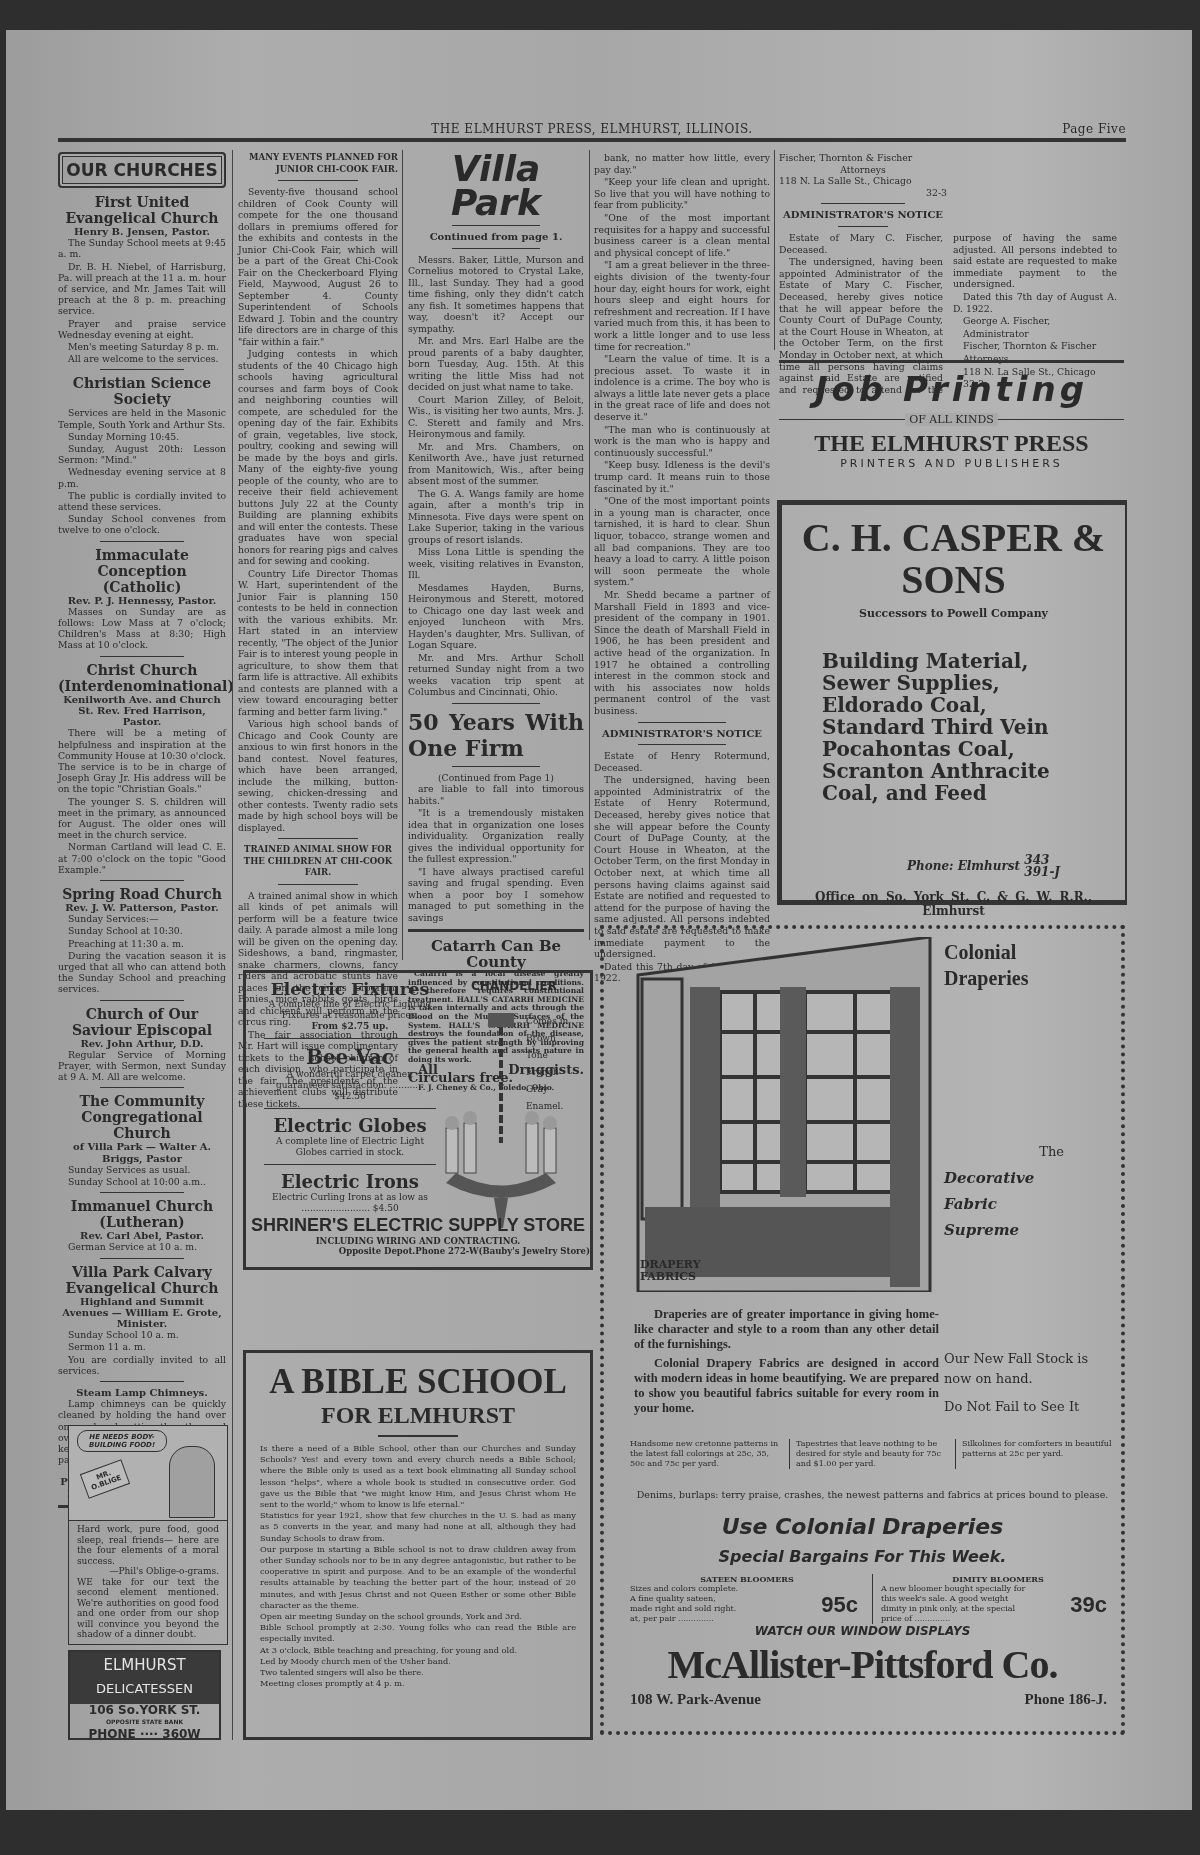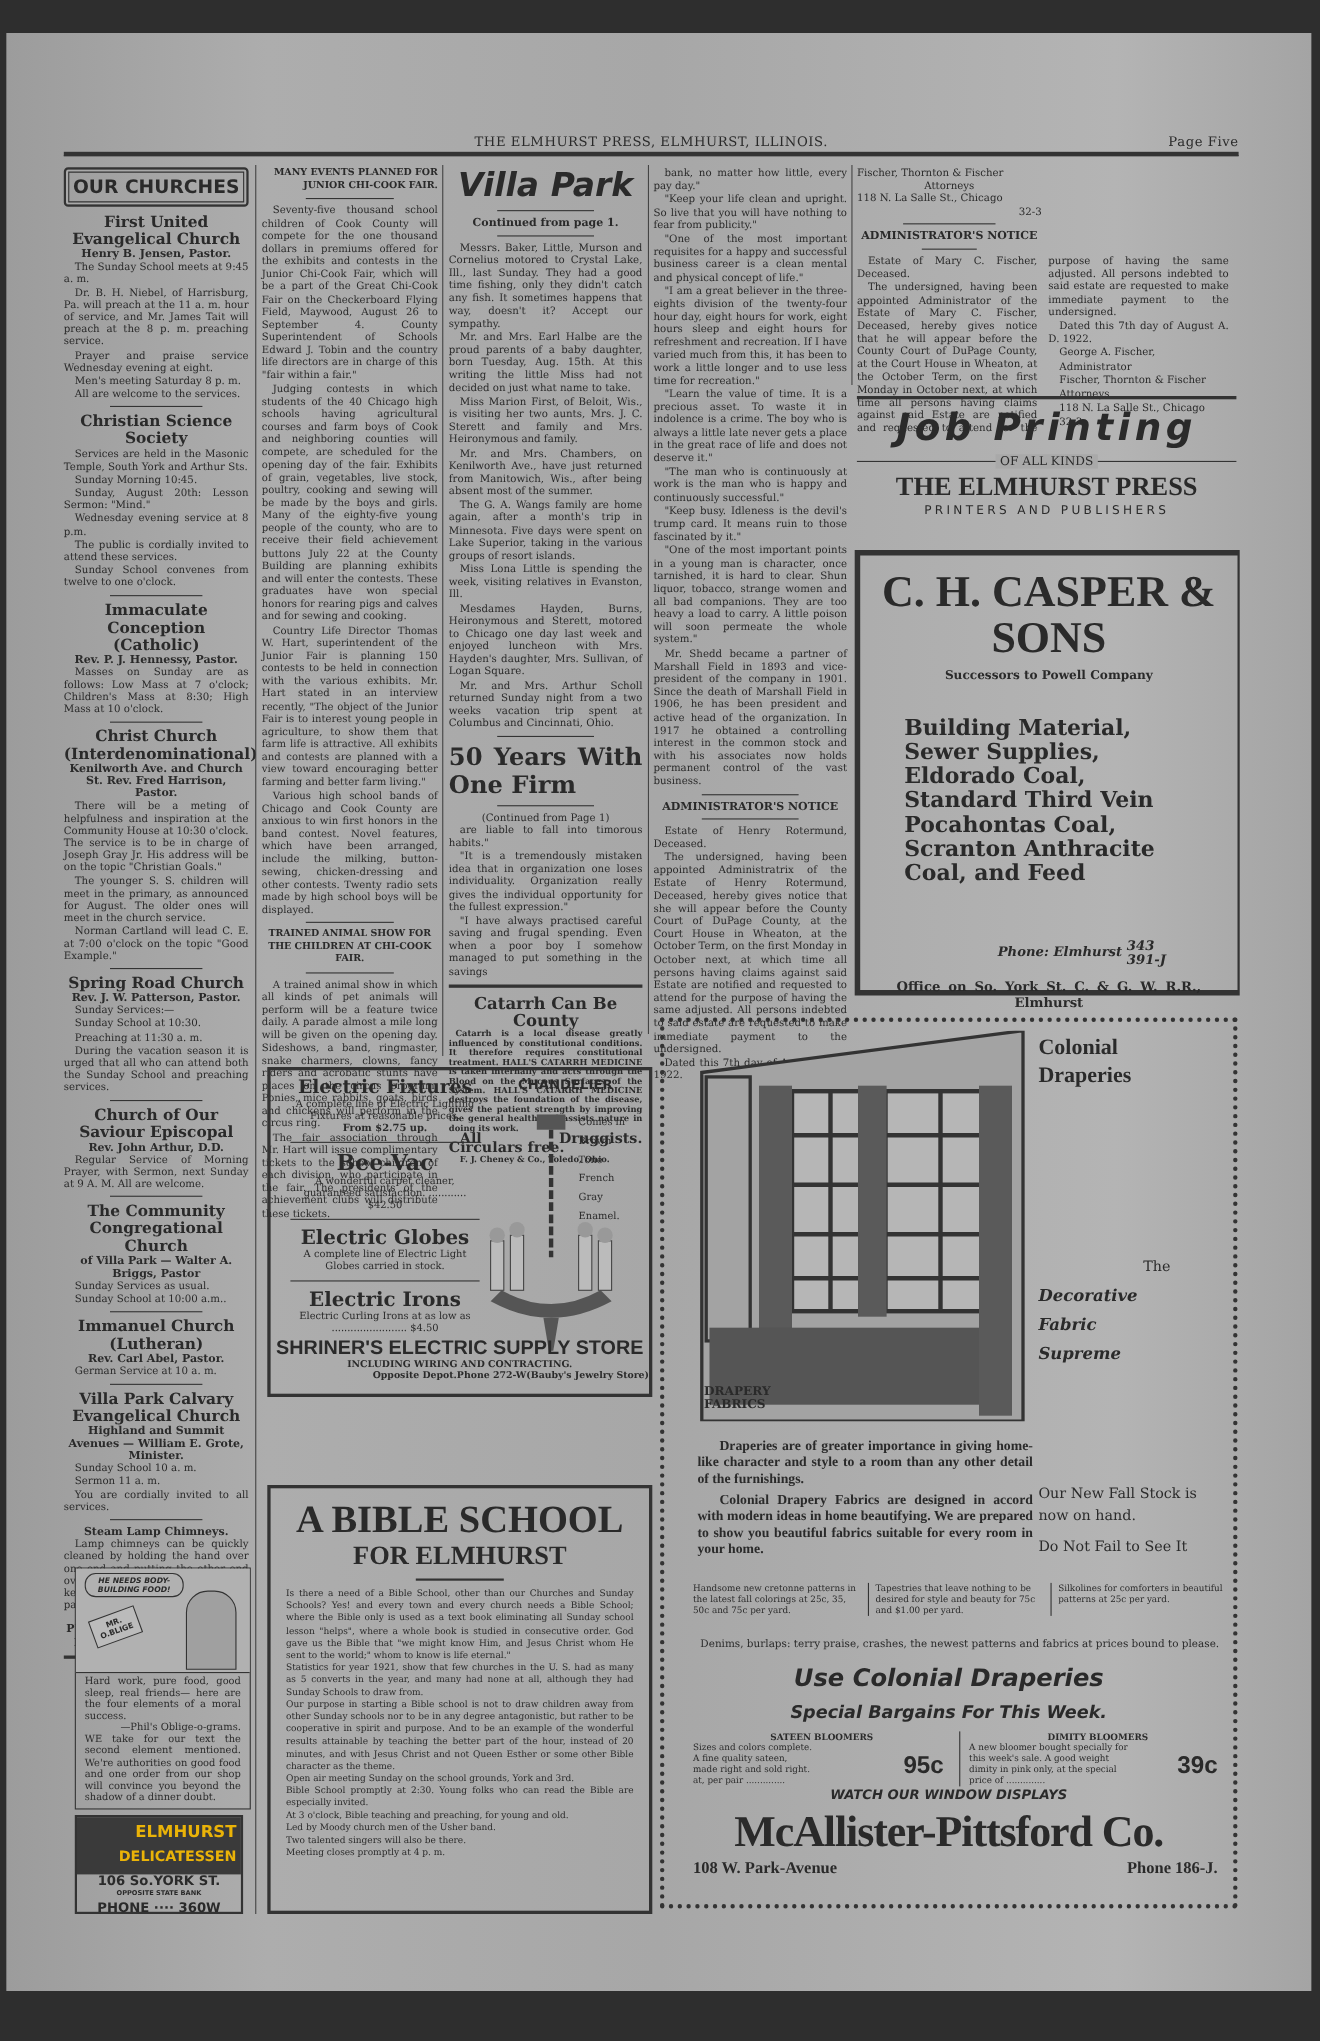--- a/index.html
+++ b/index.html
@@ -100,21 +100,21 @@
   <div style="position:absolute;left:14px;top:40px;width:44px;height:26px;border:1px solid #333;transform:rotate(-20deg);font:bold 7px 'DejaVu Sans',sans-serif;text-align:center;padding-top:4px;background:#bbb">MR. O.BLIGE</div>
   <div style="position:absolute;left:100px;top:20px;width:46px;height:72px;border:1px solid #333;border-radius:20px 20px 0 0;background:#a0a0a0"></div>
  </div>
  <div style="padding:3px 8px;text-align:justify">
   <p>Hard work, pure food, good sleep, real friends— here are the four elements of a moral success.</p>
   <p style="text-align:right">—Phil's Oblige-o-grams.</p>
   <p>WE take for our text the second element mentioned. We're authorities on good food and one order from our shop will convince you beyond the shadow of a dinner doubt.</p>
  </div>
 </div>
 <div style="position:absolute;left:62px;top:1620px;width:153px;height:90px;border:2px solid #333;font-family:'DejaVu Sans',sans-serif">
- <div style="background:#3a3a3a;color:#eab308;height:52px;text-align:right;padding:2px 4px;font-weight:bold;font-size:15px;line-height:23px">
+ <div style="background:#3a3a3a;color:#e5e5e5;height:52px;text-align:center;padding:2px 4px;font-weight:normal;font-size:15px;line-height:23px">
   <div>ELMHURST</div>
   <div style="font-size:13px">DELICATESSEN</div>
  </div>
  <div style="text-align:center;font-weight:bold;font-size:12px;line-height:12px">
   <div>106 So.YORK ST.</div>
   <div style="font-size:6px">OPPOSITE STATE BANK</div>
   <div>PHONE ···· 360W</div>
  </div>
 </div>
 
@@ -134,28 +134,28 @@
  <div class="sep"></div>
  <div id="fairbody2">
         <p>A trained animal show in which all kinds of pet animals will perform will be a feature twice daily. A parade almost a mile long will be given on the opening day. Sideshows, a band, ringmaster, snake charmers, clowns, fancy riders and acrobatic stunts have places on the circus program. Ponies, mice rabbits, goats, birds and chickens will perform in the circus ring.</p>
         <p>The fair association through Mr. Hart will issue complimentary tickets to the school children of each division, who participate in the fair. The presidents of the achievement clubs will distribute these tickets.</p>
       </div>
 </div>
 
 <div class="vr" style="left:396px;top:120px;height:810px"></div>
 
 <div class="col" style="left:402px;top:122px;width:176px;font-size:9.3px;line-height:11.5px">
- <div class="big ital" style="font-size:30px;line-height:34px;font-family:'DejaVu Sans',sans-serif">Villa Park</div>
+ <div class="big ital" style="font-size:36px;line-height:34px;font-family:'DejaVu Sans',sans-serif">Villa Park</div>
  <div class="sep"></div>
  <div class="sub">Continued from page 1.</div>
  <div class="sep"></div>
  <div id="villabody">
         <p>Messrs. Baker, Little, Murson and Cornelius motored to Crystal Lake, Ill., last Sunday. They had a good time fishing, only they didn't catch any fish. It sometimes happens that way, doesn't it? Accept our sympathy.</p>
         <p>Mr. and Mrs. Earl Halbe are the proud parents of a baby daughter, born Tuesday, Aug. 15th. At this writing the little Miss had not decided on just what name to take.</p>
-        <p>Miss Marion First, of Beloit, Wis., is visiting her two aunts, Mrs. J. C. Sterett and family and Mrs. Heironymous and family.</p>
+        <p>Court Marion Zilley, of Beloit, Wis., is visiting her two aunts, Mrs. J. C. Sterett and family and Mrs. Heironymous and family.</p>
         <p>Mr. and Mrs. Chambers, on Kenilworth Ave., have just returned from Manitowich, Wis., after being absent most of the summer.</p>
         <p>The G. A. Wangs family are home again, after a month's trip in Minnesota. Five days were spent on Lake Superior, taking in the various groups of resort islands.</p>
         <p>Miss Lona Little is spending the week, visiting relatives in Evanston, Ill.</p>
         <p>Mesdames Hayden, Burns, Heironymous and Sterett, motored to Chicago one day last week and enjoyed luncheon with Mrs. Hayden's daughter, Mrs. Sullivan, of Logan Square.</p>
         <p>Mr. and Mrs. Arthur Scholl returned Sunday night from a two weeks vacation trip spent at Columbus and Cincinnati, Ohio.</p>
       </div>
  <div class="sep"></div>
  <div style="font:bold 22px 'DejaVu Serif',serif;line-height:26px">50 Years With One Firm</div>
  <div class="sep"></div>
  <div style="text-align:center">(Continued from Page 1)</div>

